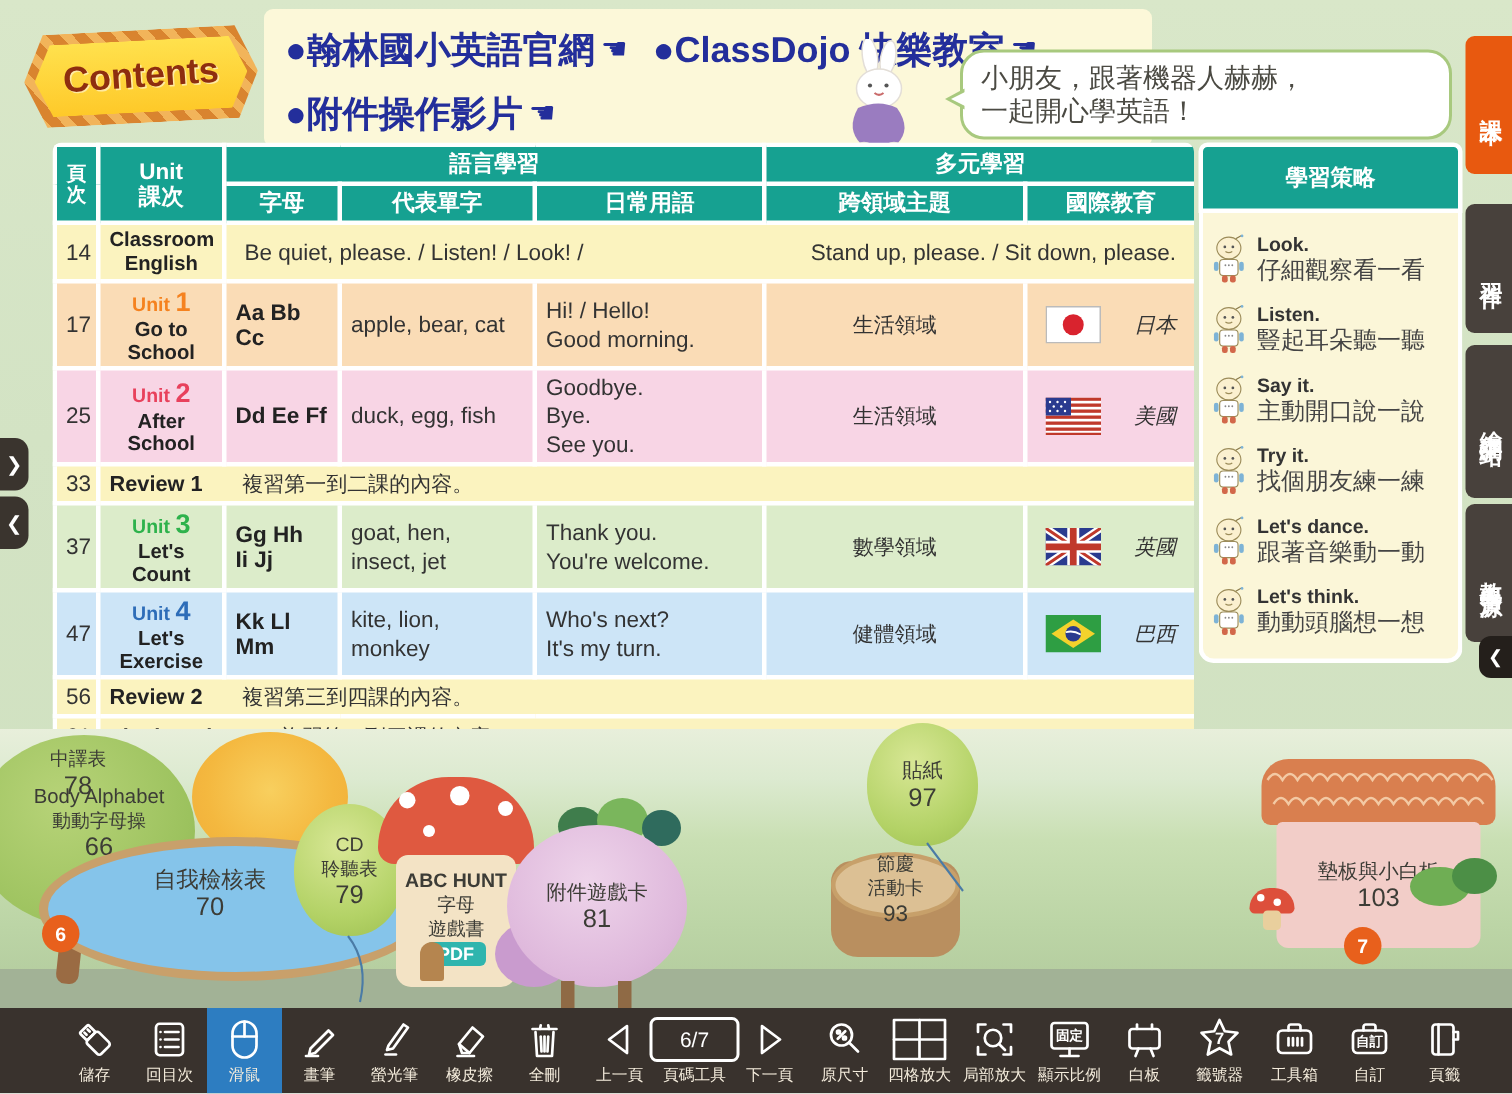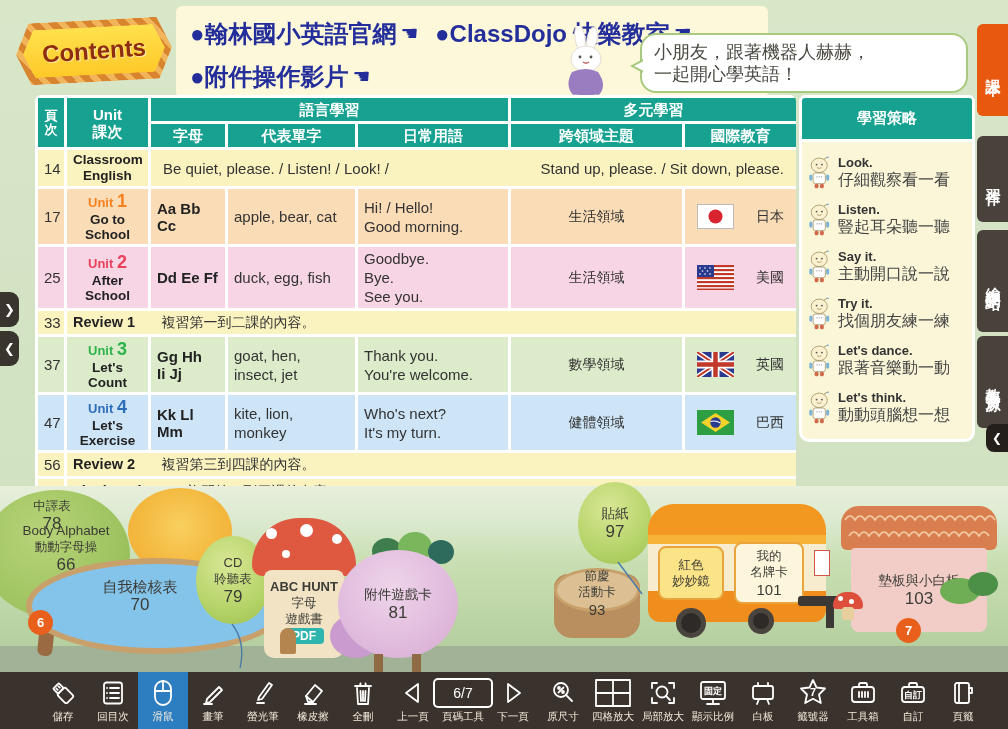--- a/index.html
+++ b/index.html
@@ -62,21 +62,21 @@
   .unit-name{font-weight:bold;font-size:13.5px;color:#222;line-height:15px;}
   .title2{font-weight:bold;font-size:13.5px;color:#222;text-align:center;line-height:16px;}
   .letters{font-weight:bold;font-size:15px;color:#222;white-space:pre-line;}
   .words,.phrases{font-size:15px;color:#333;white-space:pre-line;line-height:19px;}
   .span-cell{font-size:15px;color:#333;}
   .span-flex{display:flex;justify-content:space-between;padding:0 6px;}
   .rev-title{font-weight:bold;font-size:14.5px;color:#222;}
   .rev-desc{font-size:14px;color:#333;margin-left:22px;}
   .domain{font-size:14px;color:#333;text-align:center;}
   .intl-cell{text-align:center;}
-  .intl-inner{display:flex;align-items:center;justify-content:center;gap:22px;font-size:14px;color:#333;}
+  .intl-inner{display:flex;align-items:center;justify-content:center;gap:22px;font-size:14px;color:#333;font-style:italic;}
   svg.flag{width:37px;height:25px;display:block;}
   
   .strat-panel{position:absolute;left:799px;top:95px;width:176px;height:391px;}
   .strat-head{height:47px;background:#16a191;border:3px solid #fff;border-radius:6px 6px 0 0;
     color:#fff;font-weight:bold;font-size:15px;display:flex;align-items:center;justify-content:center;box-sizing:border-box;}
   .strat-body{height:300px;background:#fbf6d8;border:3px solid #fff;border-top:none;
     border-radius:0 0 10px 10px;box-sizing:border-box;display:flex;flex-direction:column;
     justify-content:space-evenly;padding:2px 5px;}
   .strat-item{display:flex;align-items:center;gap:5px;}
   .strat-en{font-weight:bold;font-size:13px;color:#333;}
@@ -574,37 +574,20 @@
     </div>
 
     <div class="balloon balloon-sticker scene-label">
       <div class="sl1">貼紙</div>
       <div class="slp">97</div>
     </div>
     <svg style="position:absolute;left:610px;top:74px;" width="40" height="40">
       <path d="M8 2 l24 32" stroke="#4a7ba6" stroke-width="1.4" fill="none"></path>
     </svg>
 
-    <div class="van">
-      <div class="van-body"></div>
-      <div class="van-win van-win-l scene-label">
-        <div class="sl2">紅色</div>
-        <div class="sl2">妙妙鏡</div>
-      </div>
-      <div class="van-win van-win-r scene-label">
-        <div class="sl2">我的</div>
-        <div class="sl2">名牌卡</div>
-        <div class="slp" style="font-size:15px;">101</div>
-      </div>
-      <div class="van-sticker"></div>
-      <div class="wheel" style="left:28px;top:104px;"></div>
-      <div class="wheel" style="left:100px;top:104px;width:26px;height:26px;"></div>
-      <div class="hitch"></div>
-      <div class="hitch2"></div>
-    </div>
 
     <div class="pink-house">
       <div class="ph-roof">
         <svg width="156" height="44">
           <path d="M4 14 q5 -8 10 0 q5 -8 10 0 q5 -8 10 0 q5 -8 10 0 q5 -8 10 0 q5 -8 10 0 q5 -8 10 0 q5 -8 10 0 q5 -8 10 0 q5 -8 10 0 q5 -8 10 0 q5 -8 10 0 q5 -8 10 0 q5 -8 10 0 q5 -8 10 0" stroke="#f3c9a4" stroke-width="1.6" fill="none"></path>
           <path d="M8 30 q5 -8 10 0 q5 -8 10 0 q5 -8 10 0 q5 -8 10 0 q5 -8 10 0 q5 -8 10 0 q5 -8 10 0 q5 -8 10 0 q5 -8 10 0 q5 -8 10 0 q5 -8 10 0 q5 -8 10 0 q5 -8 10 0 q5 -8 10 0" stroke="#f3c9a4" stroke-width="1.6" fill="none"></path>
         </svg>
       </div>
       <div class="ph-body scene-label">
         <div class="sl1">墊板與小白板</div>

